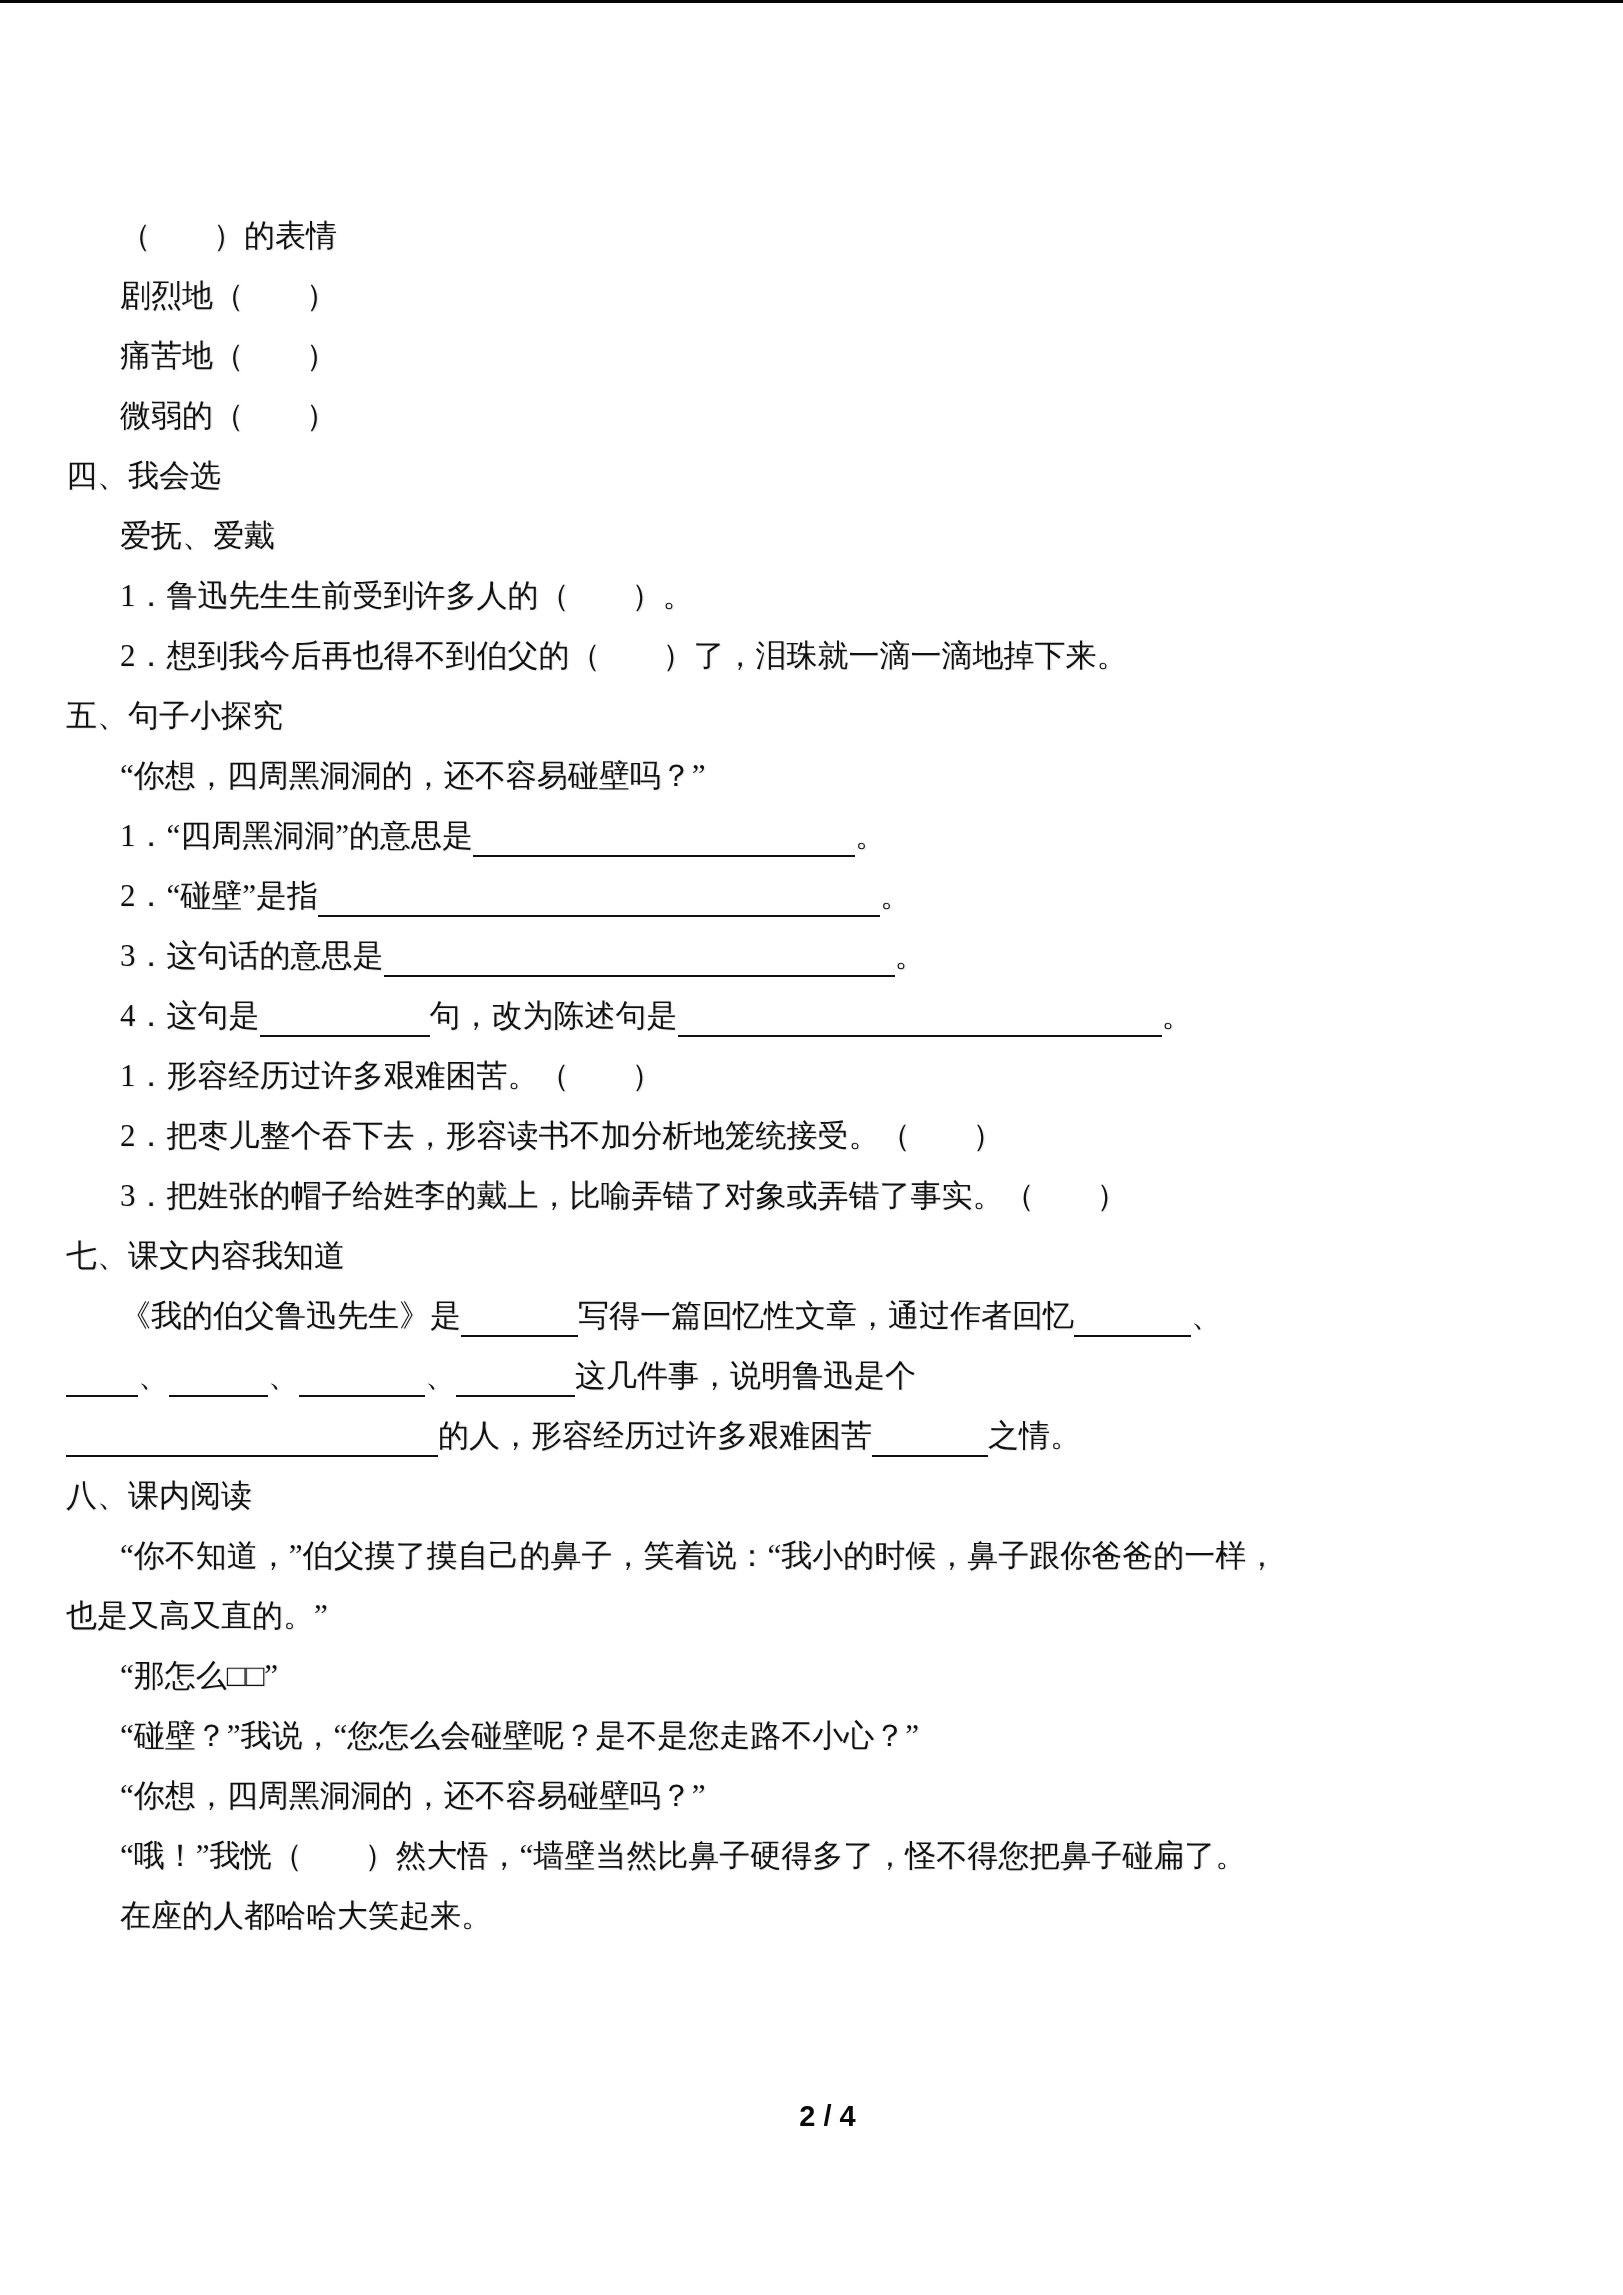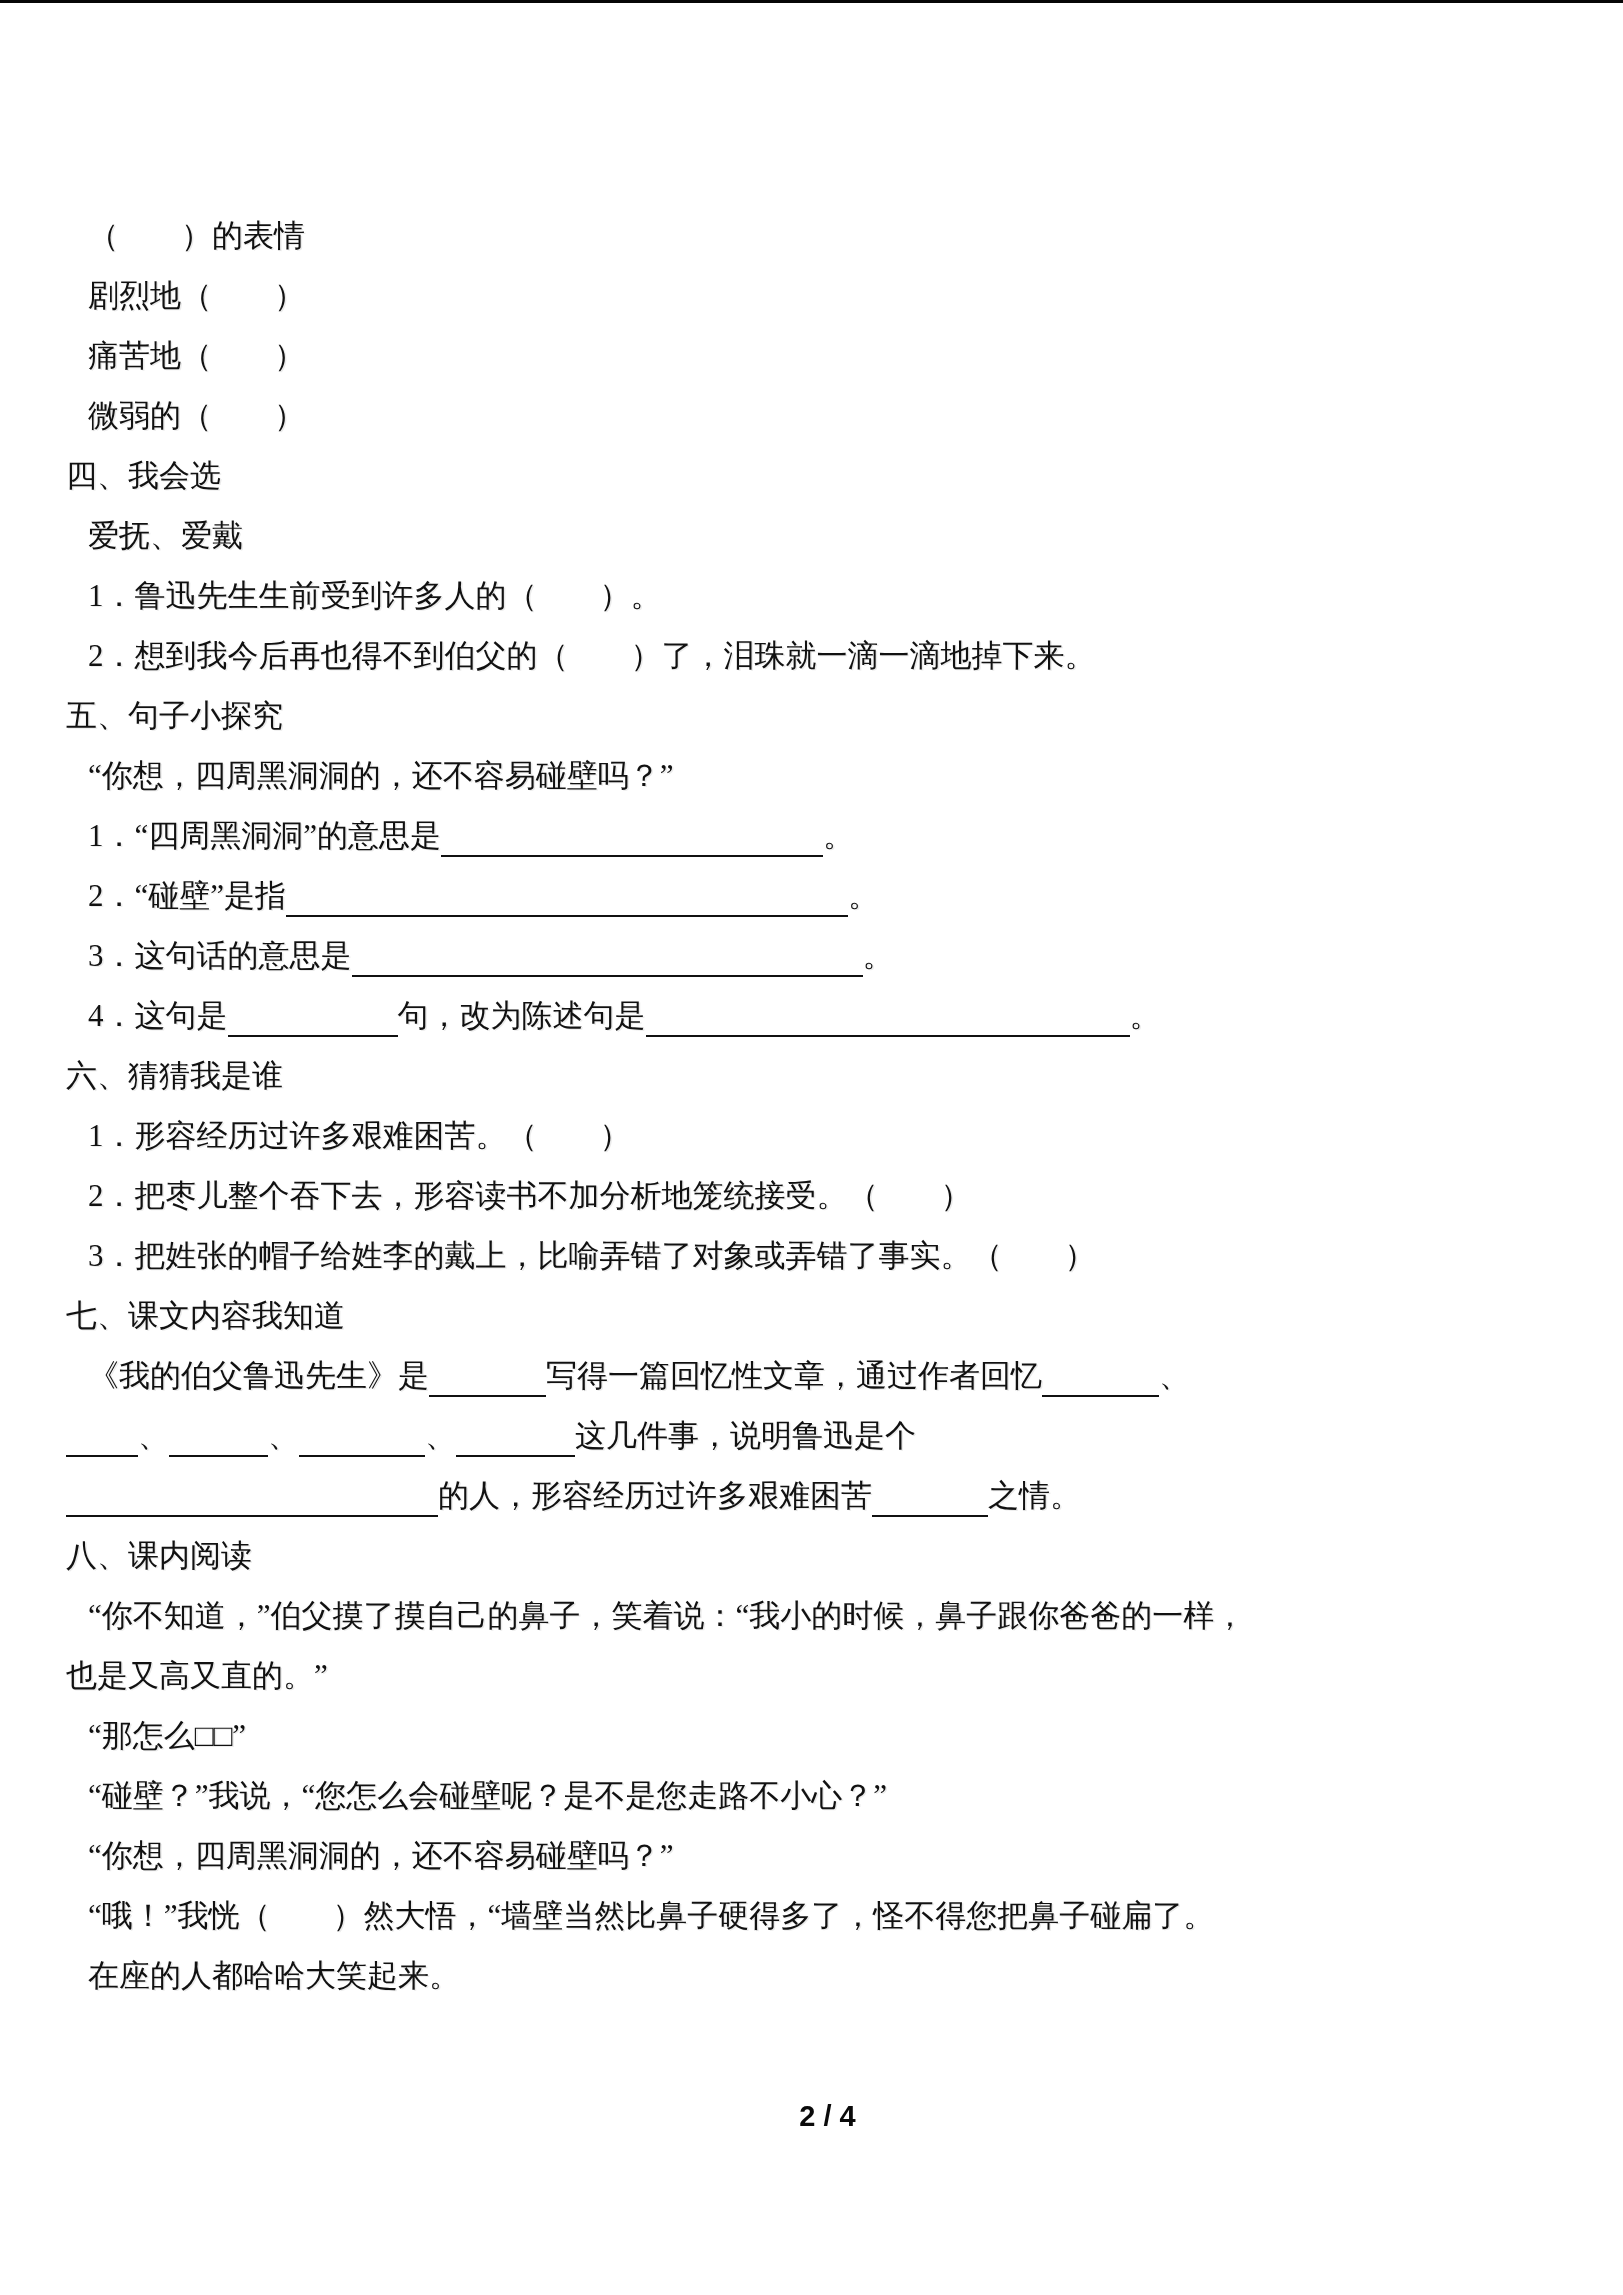--- a/index.html
+++ b/index.html
@@ -30,21 +30,21 @@
     width: 1623px;
   }
   .line {
     height: 60px;
     line-height: 60px;
     font-size: 31px;
     white-space: nowrap;
     text-shadow: 1.4px 1.4px 0 rgba(60,60,60,0.10);
   }
   .indent-0 { padding-left: 66px; }
-  .indent-2 { padding-left: 88px; }
+  .indent-2 { padding-left: 120px; }
   .run { display: inline; }
   .blank {
     display: inline-block;
     height: 8.2px;
     border-bottom: 2.7px solid #111111;
     vertical-align: -11px;
   }
   .footer {
     position: absolute;
     top: 2094px;
@@ -72,21 +72,20 @@
       <div class="line indent-0"><span class="run">四、我会选</span></div>
       <div class="line indent-2"><span class="run">爱抚、爱戴</span></div>
       <div class="line indent-2"><span class="run">1．鲁迅先生生前受到许多人的（　　）。</span></div>
       <div class="line indent-2"><span class="run">2．想到我今后再也得不到伯父的（　　）了，泪珠就一滴一滴地掉下来。</span></div>
       <div class="line indent-0"><span class="run">五、句子小探究</span></div>
       <div class="line indent-2"><span class="run">“你想，四周黑洞洞的，还不容易碰壁吗？”</span></div>
       <div class="line indent-2"><span class="run">1．“四周黑洞洞”的意思是</span><span class="blank" style="width: 382px;"></span><span class="run">。</span></div>
       <div class="line indent-2"><span class="run">2．“碰壁”是指</span><span class="blank" style="width: 562px;"></span><span class="run">。</span></div>
       <div class="line indent-2"><span class="run">3．这句话的意思是</span><span class="blank" style="width: 511px;"></span><span class="run">。</span></div>
       <div class="line indent-2"><span class="run">4．这句是</span><span class="blank" style="width: 170px;"></span><span class="run">句，改为陈述句是</span><span class="blank" style="width: 484px;"></span><span class="run">。</span></div>
-      <div class="line indent-0"><span class="run">六、猜猜我是谁</span></div>
       <div class="line indent-2"><span class="run">1．形容经历过许多艰难困苦。（　　）</span></div>
       <div class="line indent-2"><span class="run">2．把枣儿整个吞下去，形容读书不加分析地笼统接受。（　　）</span></div>
       <div class="line indent-2"><span class="run">3．把姓张的帽子给姓李的戴上，比喻弄错了对象或弄错了事实。（　　）</span></div>
       <div class="line indent-0"><span class="run">七、课文内容我知道</span></div>
       <div class="line indent-2"><span class="run">《我的伯父鲁迅先生》是</span><span class="blank" style="width: 117px;"></span><span class="run">写得一篇回忆性文章，通过作者回忆</span><span class="blank" style="width: 117px;"></span><span class="run">、</span></div>
       <div class="line indent-0"><span class="blank" style="width: 72px;"></span><span class="run">、</span><span class="blank" style="width: 99px;"></span><span class="run">、</span><span class="blank" style="width: 126px;"></span><span class="run">、</span><span class="blank" style="width: 119px;"></span><span class="run">这几件事，说明鲁迅是个</span></div>
       <div class="line indent-0"><span class="blank" style="width: 372px;"></span><span class="run">的人，形容经历过许多艰难困苦</span><span class="blank" style="width: 116px;"></span><span class="run">之情。</span></div>
       <div class="line indent-0"><span class="run">八、课内阅读</span></div>
       <div class="line indent-2"><span class="run">“你不知道，”伯父摸了摸自己的鼻子，笑着说：“我小的时候，鼻子跟你爸爸的一样，</span></div>
       <div class="line indent-0"><span class="run">也是又高又直的。”</span></div>

